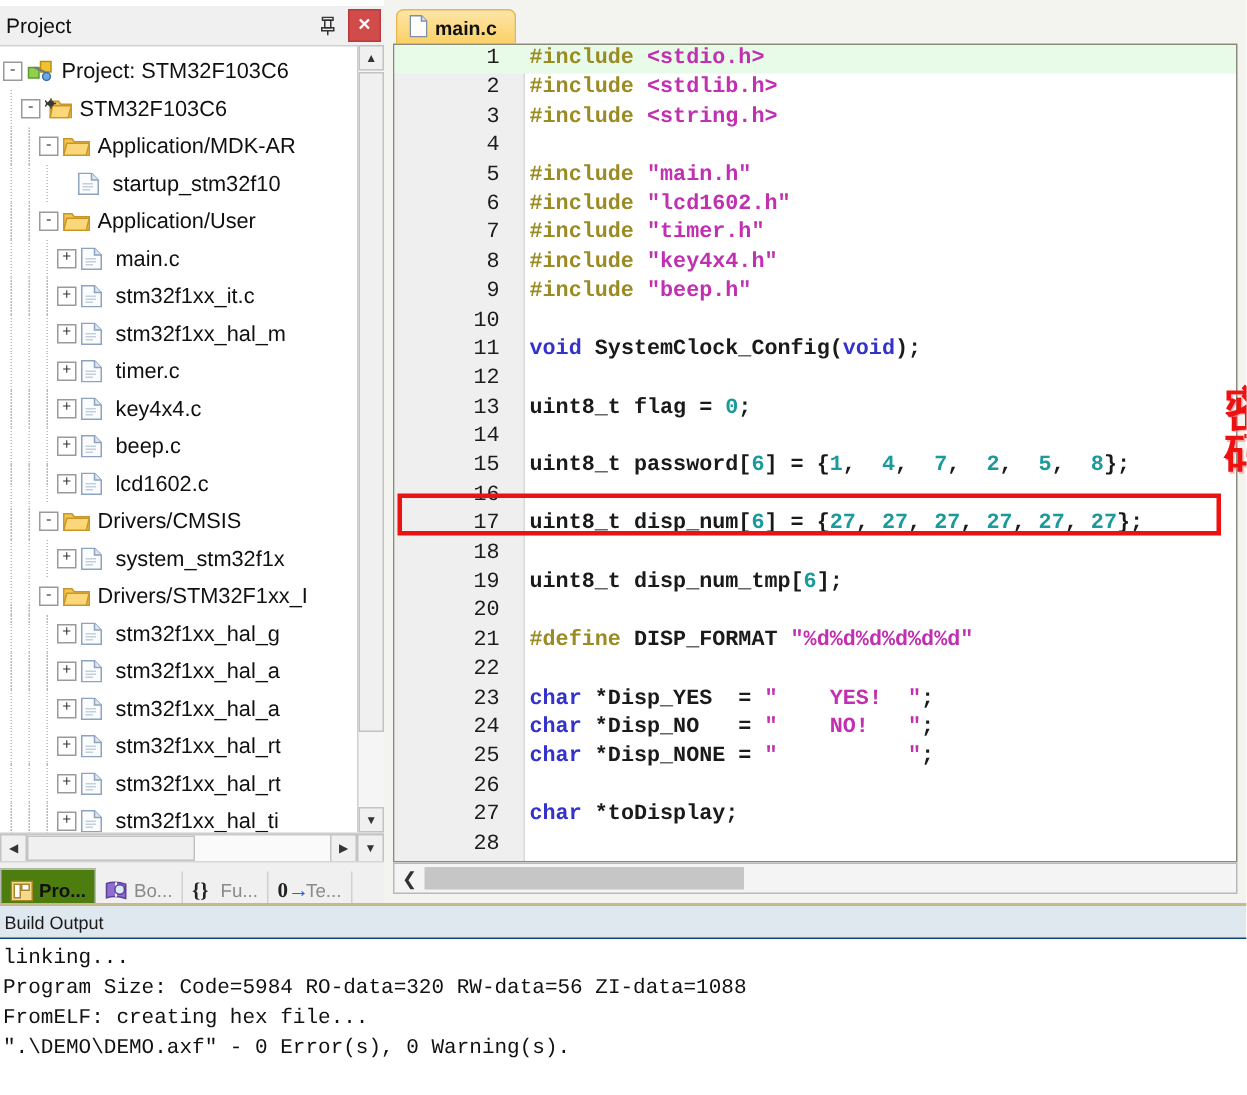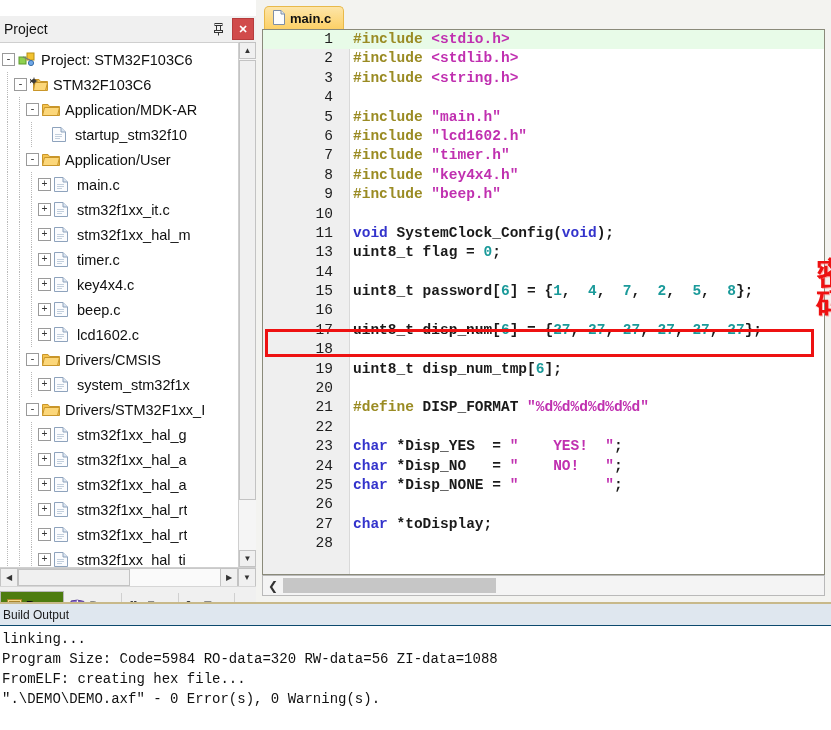--- a/index.html
+++ b/index.html
@@ -12,21 +12,21 @@
     overflow:hidden;
     position:relative;
   }
   .app{position:relative;width:831px;height:730px;}
 
   
   .top-area{position:absolute;left:0;top:0;width:831px;height:602px;}
 
   
   .project-panel{
-    position:absolute;left:0;top:16px;width:256px;height:602px;
+    position:absolute;left:0;top:4px;width:256px;height:602px;
     background:#f0f0f0;
     box-sizing:border-box;
   }
   .proj-titlebar{
     position:relative;height:26px;
     background:#f0f0f0;
     display:flex;align-items:center;
     padding-left:4px;
   }
   .proj-title{font-size:14px;color:#111;font-family:"Liberation Sans",sans-serif;}
@@ -621,20 +621,21 @@
               <div class="cline"><span class="lnum">2</span><span class="ctext"><span class="k-pre">#include </span><span class="k-str">&lt;stdlib.h&gt;</span></span></div>
               <div class="cline"><span class="lnum">3</span><span class="ctext"><span class="k-pre">#include </span><span class="k-str">&lt;string.h&gt;</span></span></div>
               <div class="cline"><span class="lnum">4</span><span class="ctext"></span></div>
               <div class="cline"><span class="lnum">5</span><span class="ctext"><span class="k-pre">#include </span><span class="k-str">"main.h"</span></span></div>
               <div class="cline"><span class="lnum">6</span><span class="ctext"><span class="k-pre">#include </span><span class="k-str">"lcd1602.h"</span></span></div>
               <div class="cline"><span class="lnum">7</span><span class="ctext"><span class="k-pre">#include </span><span class="k-str">"timer.h"</span></span></div>
               <div class="cline"><span class="lnum">8</span><span class="ctext"><span class="k-pre">#include </span><span class="k-str">"key4x4.h"</span></span></div>
               <div class="cline"><span class="lnum">9</span><span class="ctext"><span class="k-pre">#include </span><span class="k-str">"beep.h"</span></span></div>
               <div class="cline"><span class="lnum">10</span><span class="ctext"></span></div>
               <div class="cline"><span class="lnum">11</span><span class="ctext"><span class="k-kw">void</span><span class="k-plain"> SystemClock_Config(</span><span class="k-kw">void</span><span class="k-plain">);</span></span></div>
+              <div class="cline"><span class="lnum">12</span><span class="ctext"></span></div>
               <div class="cline"><span class="lnum">13</span><span class="ctext"><span class="k-plain">uint8_t flag = </span><span class="k-num">0</span><span class="k-plain">;</span></span></div>
               <div class="cline"><span class="lnum">14</span><span class="ctext"></span></div>
               <div class="cline"><span class="lnum">15</span><span class="ctext"><span class="k-plain">uint8_t password[</span><span class="k-num">6</span><span class="k-plain">] = {</span><span class="k-num">1</span><span class="k-plain">,  </span><span class="k-num">4</span><span class="k-plain">,  </span><span class="k-num">7</span><span class="k-plain">,  </span><span class="k-num">2</span><span class="k-plain">,  </span><span class="k-num">5</span><span class="k-plain">,  </span><span class="k-num">8</span><span class="k-plain">};</span></span></div>
               <div class="cline"><span class="lnum">16</span><span class="ctext"></span></div>
               <div class="cline"><span class="lnum">17</span><span class="ctext"><span class="k-plain">uint8_t disp_num[</span><span class="k-num">6</span><span class="k-plain">] = {</span><span class="k-num">27</span><span class="k-plain">, </span><span class="k-num">27</span><span class="k-plain">, </span><span class="k-num">27</span><span class="k-plain">, </span><span class="k-num">27</span><span class="k-plain">, </span><span class="k-num">27</span><span class="k-plain">, </span><span class="k-num">27</span><span class="k-plain">};</span></span></div>
               <div class="cline"><span class="lnum">18</span><span class="ctext"></span></div>
               <div class="cline"><span class="lnum">19</span><span class="ctext"><span class="k-plain">uint8_t disp_num_tmp[</span><span class="k-num">6</span><span class="k-plain">];</span></span></div>
               <div class="cline"><span class="lnum">20</span><span class="ctext"></span></div>
               <div class="cline"><span class="lnum">21</span><span class="ctext"><span class="k-pre">#define</span><span class="k-plain"> DISP_FORMAT </span><span class="k-str">"%d%d%d%d%d%d"</span></span></div>
               <div class="cline"><span class="lnum">22</span><span class="ctext"></span></div>

